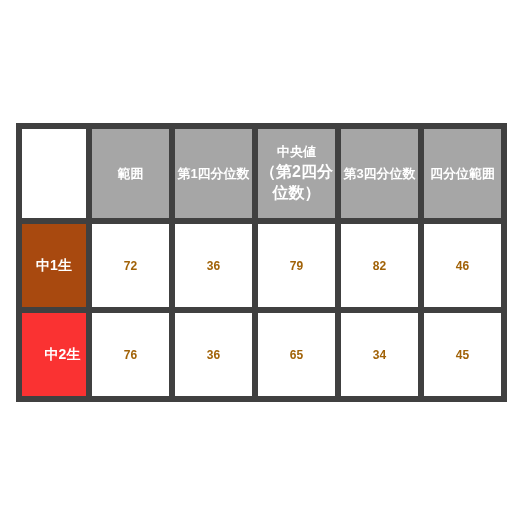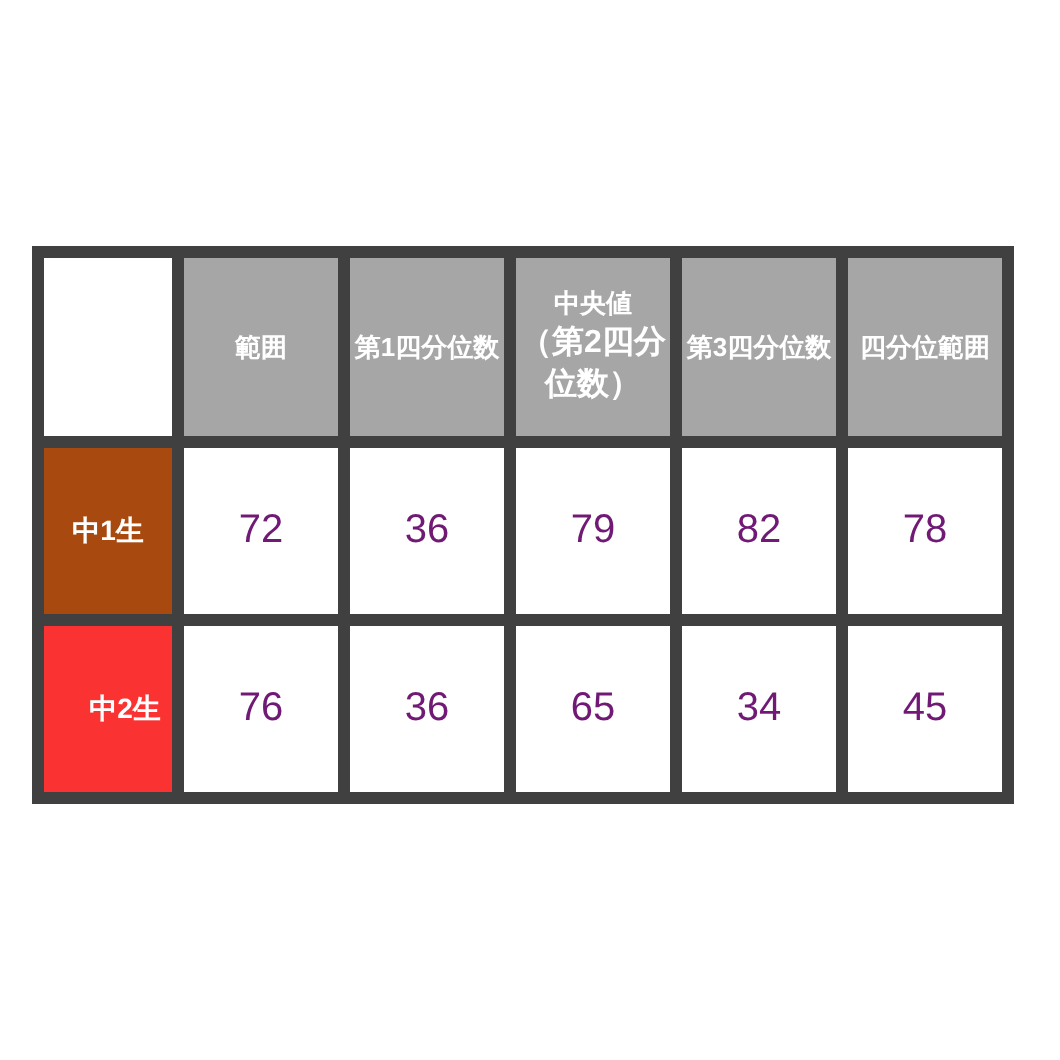--- a/index.html
+++ b/index.html
@@ -65,23 +65,23 @@
   td.row-label {
     color: #ffffff;
     font-weight: bold;
     font-size: 14px;
   }
   td.row-label.grade1 { background: #a8490f; }
   td.row-label.grade2 { background: #fa3232; padding-left: 17px; }
 
   td.data-cell {
     background: #ffffff;
-    color: #701a75;
-    font-weight: normal;
-    font-size: 20px;
+    color: #a16207;
+    font-weight: bold;
+    font-size: 12px;
   }
 </style>
 </head>
 <body>
 
 <div id="stats-table-wrap">
   <table class="stats-table">
     <colgroup>
       <col class="c-label">
       <col class="c-data">
@@ -115,21 +115,21 @@
           <span>四分位範囲</span>
         </td>
       </tr>
 
       <tr class="data-row">
         <td class="row-label grade1">中1生</td>
         <td class="data-cell">72</td>
         <td class="data-cell">36</td>
         <td class="data-cell">79</td>
         <td class="data-cell">82</td>
-        <td class="data-cell">78</td>
+        <td class="data-cell">46</td>
       </tr>
 
       <tr class="data-row">
         <td class="row-label grade2">中2生</td>
         <td class="data-cell">76</td>
         <td class="data-cell">36</td>
         <td class="data-cell">65</td>
         <td class="data-cell">34</td>
         <td class="data-cell">45</td>
       </tr>

